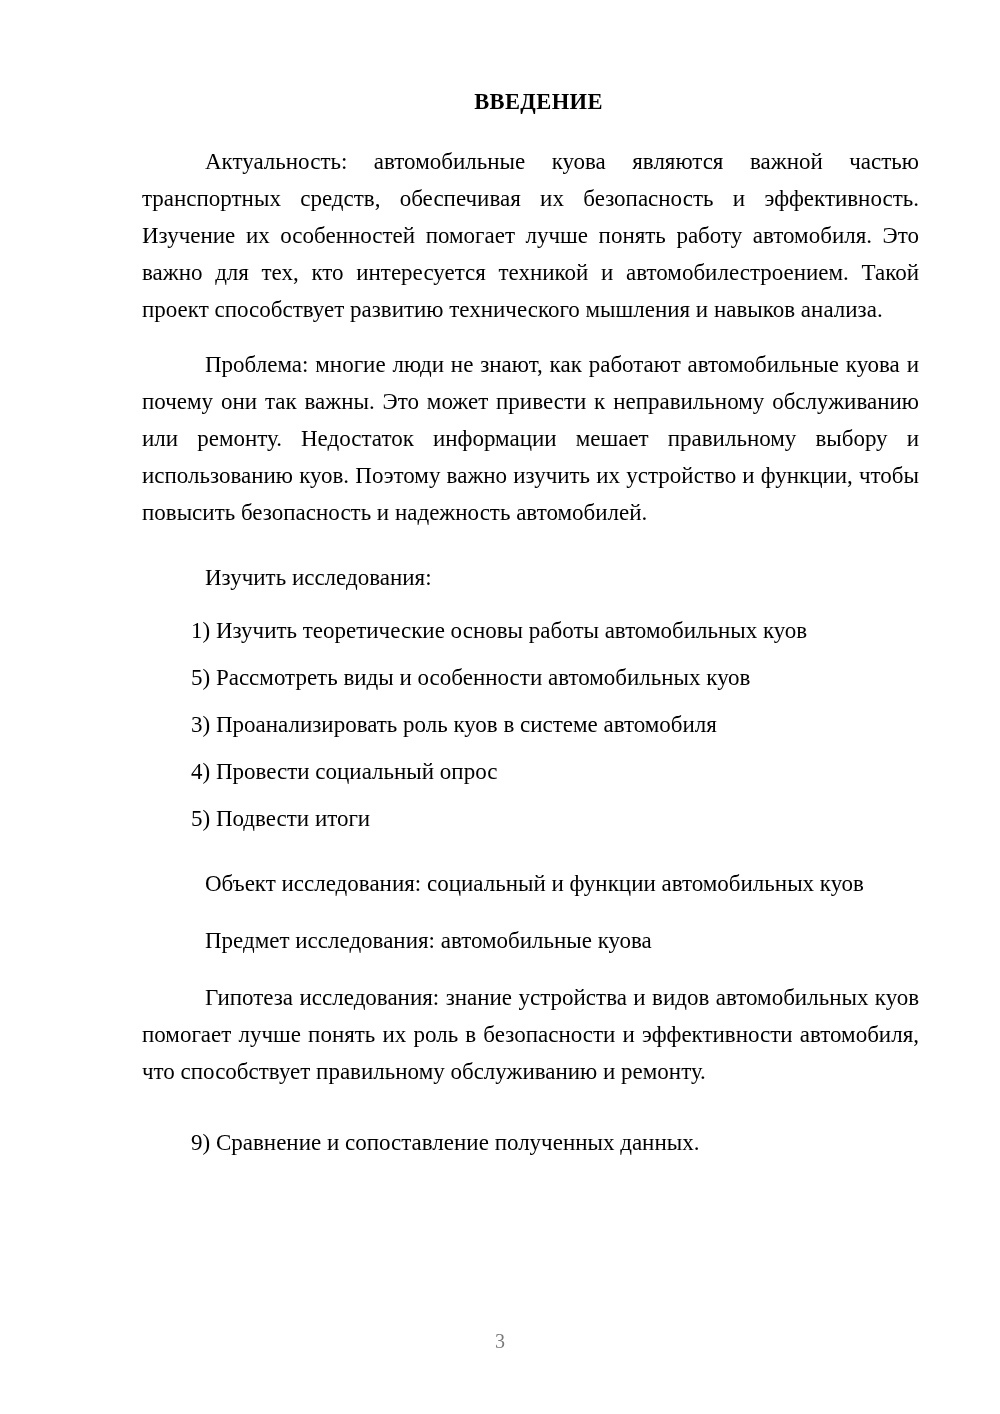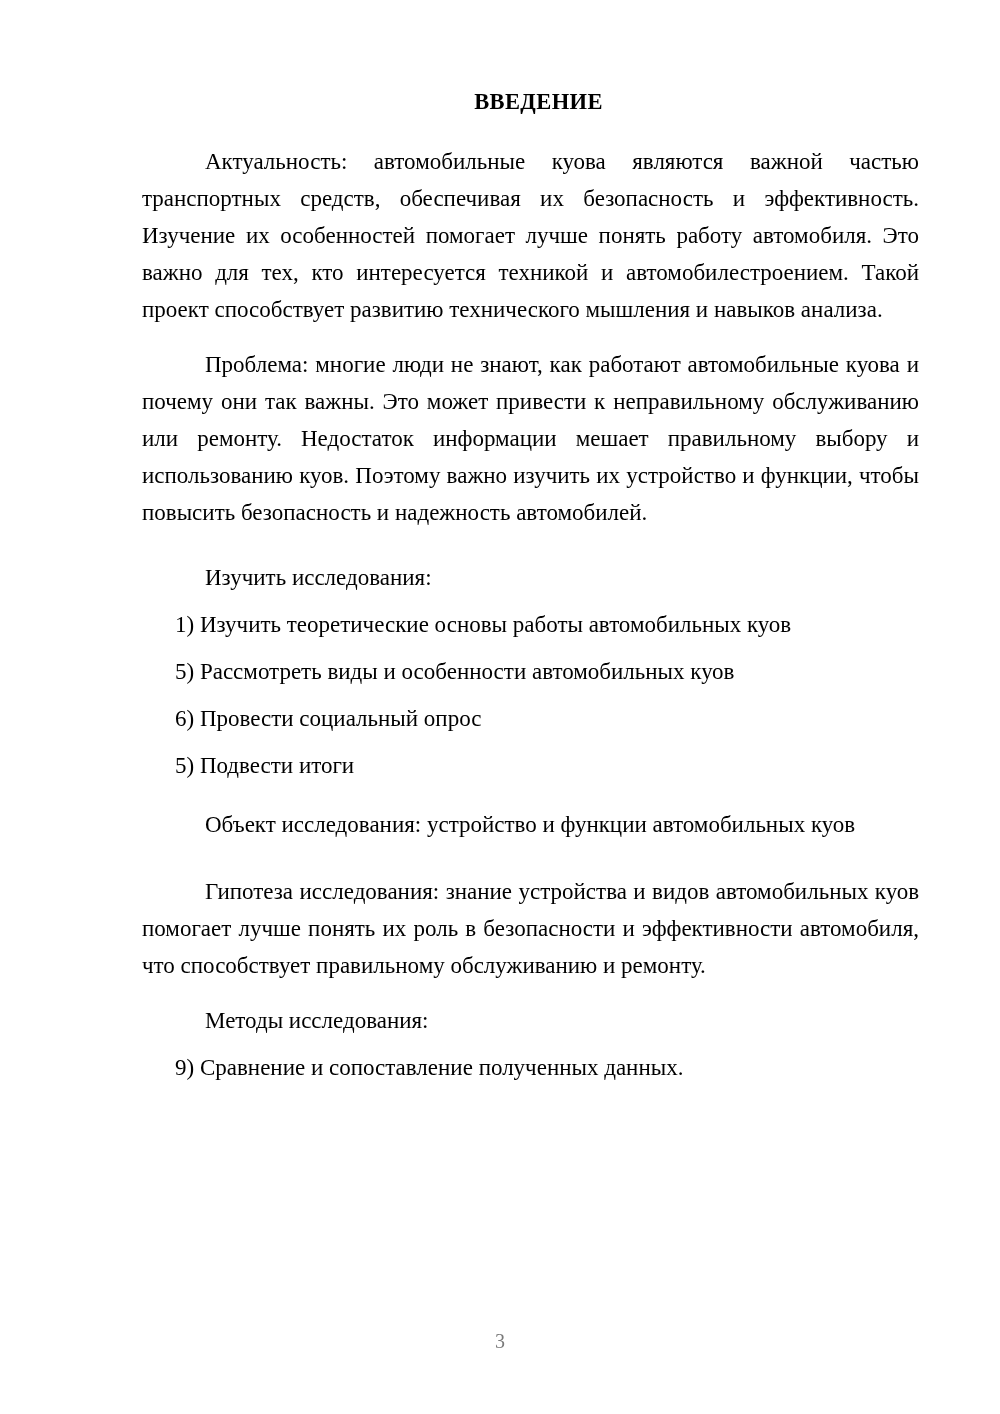--- a/index.html
+++ b/index.html
@@ -53,21 +53,21 @@
     hyphens: none;
   }
 
   
   .block {
     margin-bottom: 8px;
   }
 
   .list {
     list-style: none;
-    margin: 0;
+    margin: 16px;
     padding: 0;
   }
 
   .list-item {
     font-size: 23px;
     line-height: 37px;
     margin: 0 0 10px 0;
     padding-left: 33px;
     text-indent: 0;
     white-space: nowrap;
@@ -112,38 +112,39 @@
     <div class="gap-sm"></div>
 
 
     <div class="gap-sm"></div>
 
     <p class="plain-line">Изучить исследования:</p>
 
     <ol class="list">
       <li class="list-item">1) Изучить теоретические основы работы автомобильных куов</li>
       <li class="list-item">5) Рассмотреть виды и особенности автомобильных куов</li>
-      <li class="list-item">6) Провести социальный опрос</li>
+      <li class="list-item">3) Проанализировать роль куов в системе автомобиля</li>
+      <li class="list-item">4) Провести социальный опрос</li>
       <li class="list-item">5) Подвести итоги</li>
     </ol>
 
     <div class="gap-md"></div>
 
-    <p class="plain-line">Объект исследования: устройство и функции автомобильных куов</p>
+    <p class="plain-line">Объект исследования: социальный и функции автомобильных куов</p>
 
     <div class="gap-sm"></div>
 
+    <p class="plain-line">Предмет исследования: автомобильные куова</p>
 
     <div class="gap-sm"></div>
 
     <p class="para block">Гипотеза исследования: знание устройства и видов автомобильных куов помогает лучше понять их роль в безопасности и эффективности автомобиля, что способствует правильному обслуживанию и ремонту.</p>
 
     <div class="gap-sm"></div>
 
-    <p class="plain-line">Методы исследования:</p>
 
     <ol class="list">
       <li class="list-item">9) Сравнение и сопоставление полученных данных.</li>
     </ol>
 
   </div>
 
   <div class="page-number">3</div>
 
 </div>

